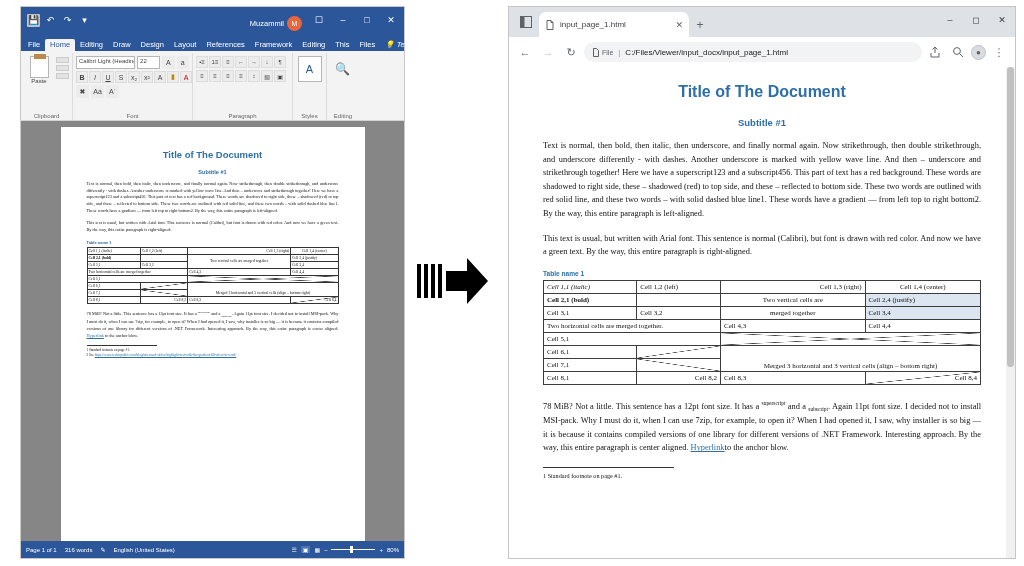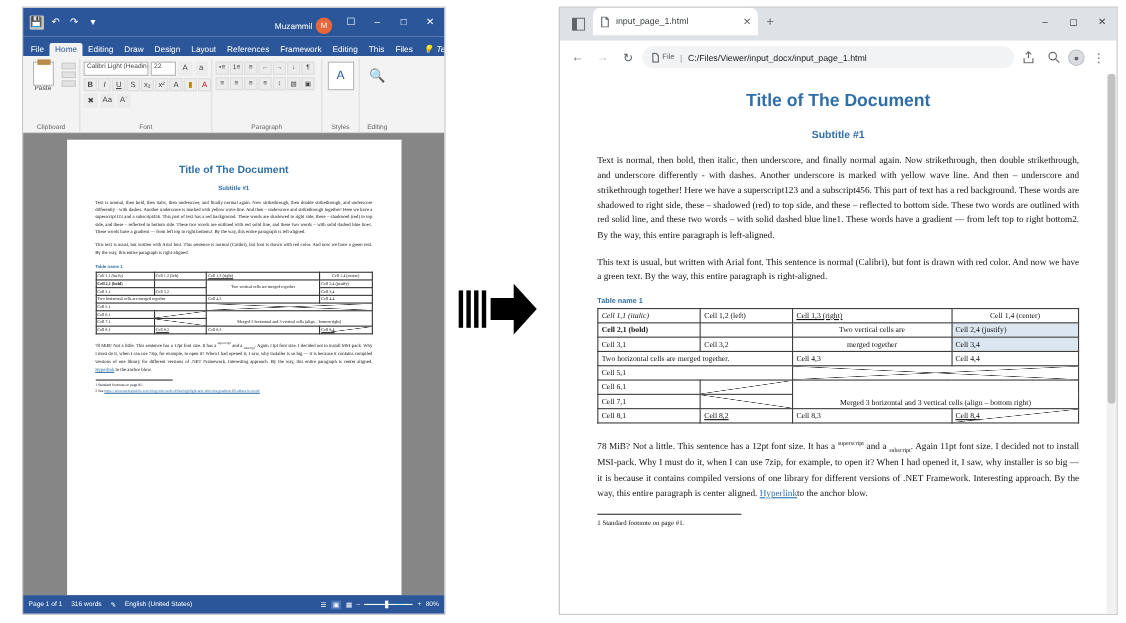--- a/index.html
+++ b/index.html
@@ -97,21 +97,21 @@
   }
   .doc-title { text-align: center; color: #2f6fa7; font-size: 9.5px; font-weight: bold; margin-bottom: 9px; font-family: "Liberation Sans", sans-serif; }
   .doc-sub { text-align: center; color: #2f6fa7; font-size: 5.6px; font-weight: bold; margin-bottom: 6px; font-family: "Liberation Sans", sans-serif; }
   .doc-p { font-size: 4.3px; line-height: 1.55; text-align: justify; margin: 0 0 6px 0; color: #111; }
   .tbl-name { color: #2f6fa7; font-size: 4px; font-weight: bold; margin-bottom: 2px; font-family: "Liberation Sans", sans-serif; }
 
   .wtable { width: 100%; border-collapse: collapse; font-size: 3.8px; }
   .wtable td { border: 0.5px solid #333; padding: 0.5px 1px; height: 7px; color: #111; }
   .cellhdr { font-style: italic; }
   .bld { font-weight: bold; }
-  .rt { text-align: left; text-decoration: underline; }
+  .rt { text-align: right; }
   .ct { text-align: center; }
 
   .fn-sep { width: 28%; height: 1px; background: #333; margin: 6px 0 2px 0; }
   .fn { font-size: 3.4px; color: #111; line-height: 1.5; }
 
   .w-status {
     height: 17px; background: #2b579a; color: #fff; display: flex; align-items: center;
     font-size: 6px; padding: 0 5px; gap: 8px;
   }
   .w-status .right { margin-left: auto; display: flex; align-items: center; gap: 4px; }
@@ -120,21 +120,21 @@
 
   
   .arrow { position: absolute; left: 415px; top: 252px; width: 75px; height: 60px; }
 
   
   .br-win {
     position: absolute; left: 508px; top: 6px; width: 508px; height: 553px;
     background: #f1f3f4; border: 1px solid #c5c5c5;
     display: flex; flex-direction: column; overflow: hidden;
   }
-  .br-tabbar { height: 30px; background: #dee1e6; display: flex; padding-left: 4px; }
+  .br-tabbar { height: 30px; background: #dee1e6; display: flex; align-items: flex-end; padding-left: 4px; }
   .br-winic { width: 26px; height: 30px; display: flex; align-items: center; justify-content: center; color: #5f6368; }
   .br-tab {
     height: 25px; min-width: 150px; background: #fff; border-radius: 7px 7px 0 0;
     display: flex; align-items: center; gap: 5px; padding: 0 6px; font-size: 8px; color: #3c4043;
   }
   .br-favicon { width: 10px; height: 10px; color: #5f6368; }
   .br-tabtitle { flex: 1; white-space: nowrap; overflow: hidden; }
   .br-x { font-size: 9px; color: #5f6368; }
   .br-newtab { width: 22px; height: 25px; display: flex; align-items: center; justify-content: center; font-size: 12px; color: #5f6368; }
   .br-wctrls { margin-left: auto; display: flex; align-items: flex-start; height: 30px; }

